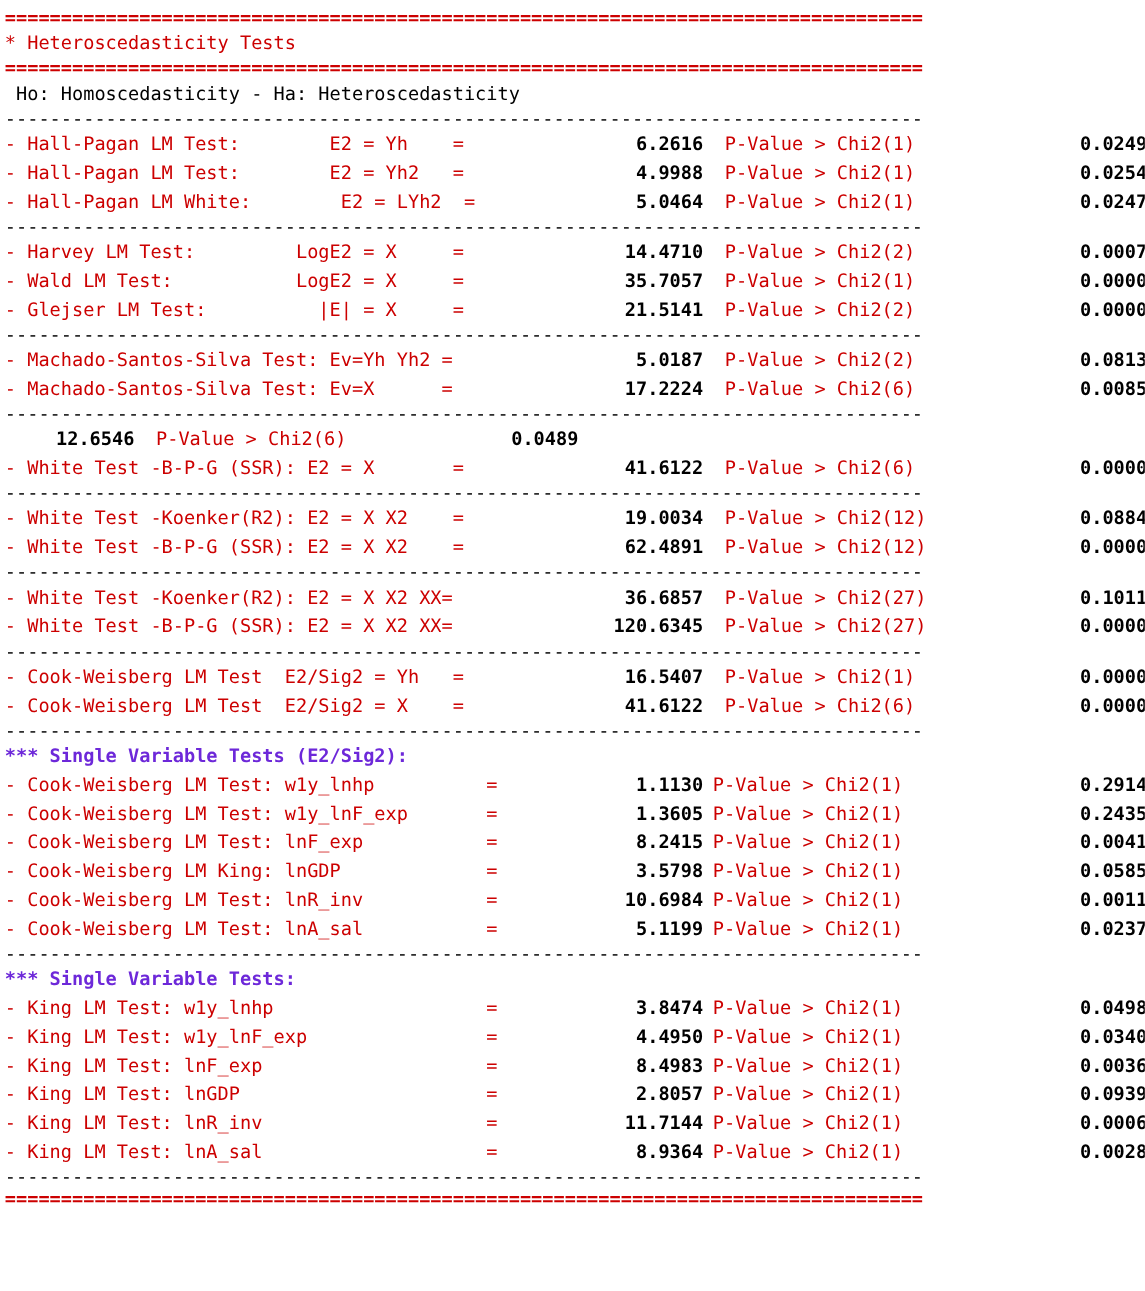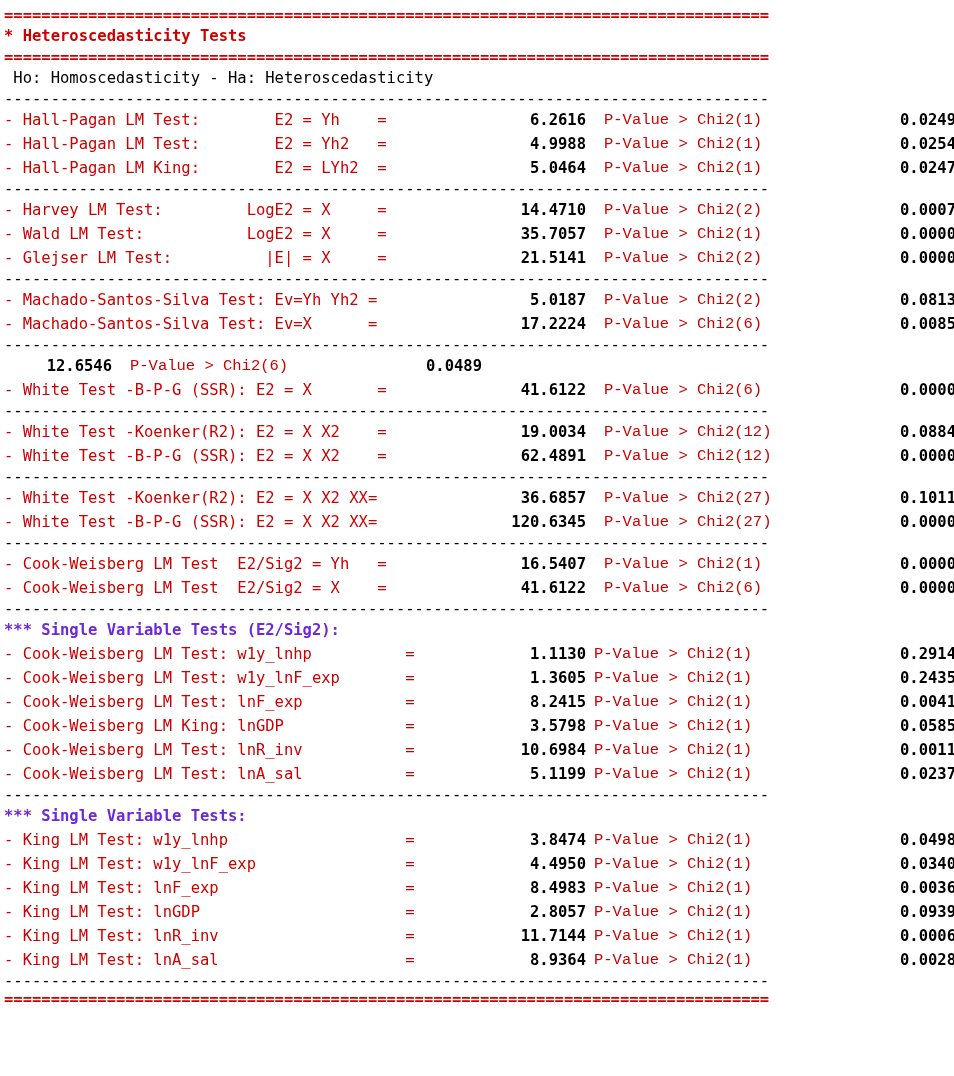--- a/index.html
+++ b/index.html
@@ -33,21 +33,21 @@
     overflow: hidden;
   }
   .rule-dash {
     color: #000000;
     height: 18px;
     line-height: 18px;
     overflow: hidden;
   }
   .title {
     color: #cc0000;
-    font-weight: bold;
+    font-weight: normal;
   }
   .hypo {
     color: #000000;
     font-weight: normal;
   }
   .section {
     color: #6d28d9;
     font-weight: bold;
   }
   .line {
@@ -71,21 +71,20 @@
     flex: 0 0 108px;
     text-align: right;
     white-space: pre;
   }
   .c-pv {
     color: #cc0000;
     width: 262px;
     flex: 0 0 262px;
     white-space: pre;
     padding-left: 18px;
-    font-family: Liberation Mono, monospace;
   }
   .c-p {
     color: #000000;
     font-weight: bold;
     width: 90px;
     flex: 0 0 90px;
     text-align: right;
     white-space: pre;
   }
   
@@ -110,21 +109,21 @@
       <span class="c-pv">P-Value &gt; Chi2(1)</span>
       <span class="c-p">0.0249</span>
     </div>
     <div class="line">
       <span class="c-label">- Hall-Pagan LM Test:        E2 = Yh2   =</span>
       <span class="c-val">4.9988</span>
       <span class="c-pv">P-Value &gt; Chi2(1)</span>
       <span class="c-p">0.0254</span>
     </div>
     <div class="line">
-      <span class="c-label">- Hall-Pagan LM King:        E2 = LYh2  =</span>
+      <span class="c-label">- Hall-Pagan LM White:        E2 = LYh2  =</span>
       <span class="c-val">5.0464</span>
       <span class="c-pv">P-Value &gt; Chi2(1)</span>
       <span class="c-p">0.0247</span>
     </div>
   </div>
   <div class="row rule-dash">----------------------------------------------------------------------------------</div>
 
   <div>
     <div class="line">
       <span class="c-label">- Harvey LM Test:         LogE2 = X     =</span>

